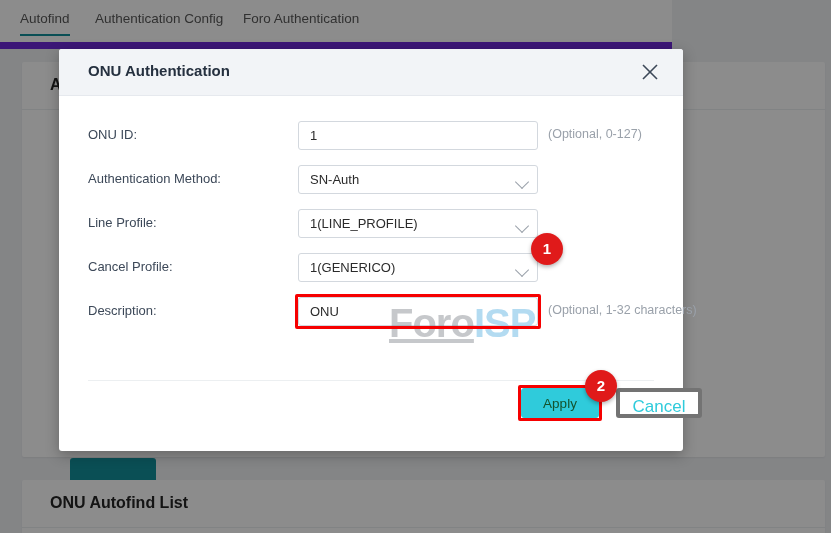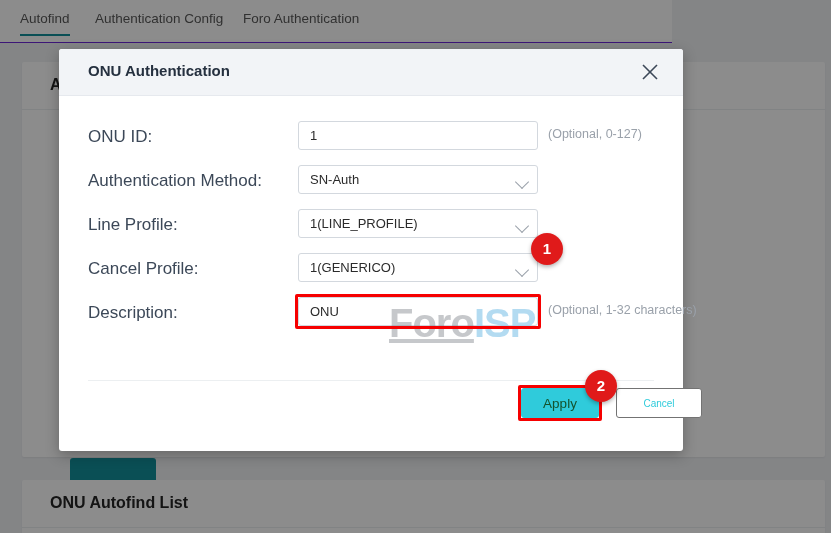--- a/index.html
+++ b/index.html
@@ -9,21 +9,21 @@
     background:#f0f2f5;
     overflow:hidden;
     position:relative;
   }
 
   
   #page-root{position:absolute;inset:0;background:#f0f2f5;}
 
   .tabbar{
     position:absolute;left:0;top:0;width:672px;height:42px;
-    background:#ffffff;border-bottom:1px solid #6d28d9;
+    background:#ffffff;border-bottom:7px solid #6d28d9;
   }
   .tab{
     position:absolute;top:11px;font-size:13.5px;color:#595959;
     padding-bottom:10px;cursor:pointer;white-space:nowrap;
   }
   .tab.active{color:#595959;}
   .tab.active:after{
     content:"";position:absolute;left:0;right:0;bottom:0;height:2px;background:#13919b;
   }
   #tab0{left:20px;}
@@ -95,21 +95,21 @@
 
   .form-row{position:absolute;left:0;width:676px;height:30px;}
   #row0{top:72px;}
   #row1{top:116px;}
   #row2{top:160px;padding-left:40px;}
   #row3{top:204px;}
   #row4{top:248px;}
 
   .f-label{
     position:absolute;left:29px;top:6px;
-    font-size:17px;color:#3c4858;white-space:nowrap;
+    font-size:13px;color:#3c4858;white-space:nowrap;
   }
   .f-field{
     position:absolute;left:239px;top:0;width:240px;height:29px;
     border:1px solid #d3d8de;border-radius:3px;background:#ffffff;
     box-sizing:border-box;
   }
   .f-val{
     position:absolute;left:11px;top:6px;
     font-size:13px;color:#2b2b2b;white-space:nowrap;
   }
@@ -147,22 +147,22 @@
   }
 
   #btn-apply{
     position:absolute;left:462px;top:339px;width:78px;height:30px;
     background:#2fcbdb;border:1px solid #2fcbdb;border-radius:3px;
     color:#14532d;font-size:13.5px;line-height:30px;text-align:center;
     cursor:pointer;box-sizing:border-box;
   }
   #btn-cancel{
     position:absolute;left:557px;top:339px;width:86px;height:30px;
-    background:#ffffff;border:1px solid #737373;border-radius:3px;
-    color:#2fcbdb;font-size:10px;line-height:30px;text-align:center;
+    background:#ffffff;border:4px solid #737373;border-radius:3px;
+    color:#2fcbdb;font-size:17px;line-height:30px;text-align:center;
     cursor:pointer;box-sizing:border-box;
   }
 
   
   #watermark{
     position:absolute;left:330px;top:252px;
     font-size:40px;font-weight:bold;letter-spacing:-1px;
     font-family:"Liberation Sans",sans-serif;
     pointer-events:none;
   }

